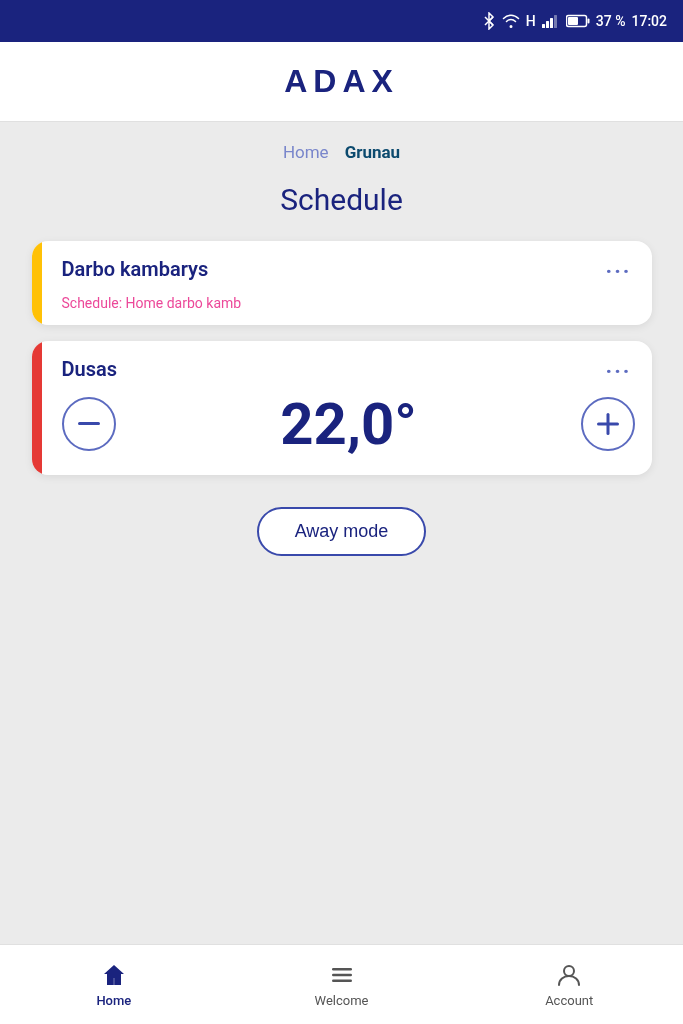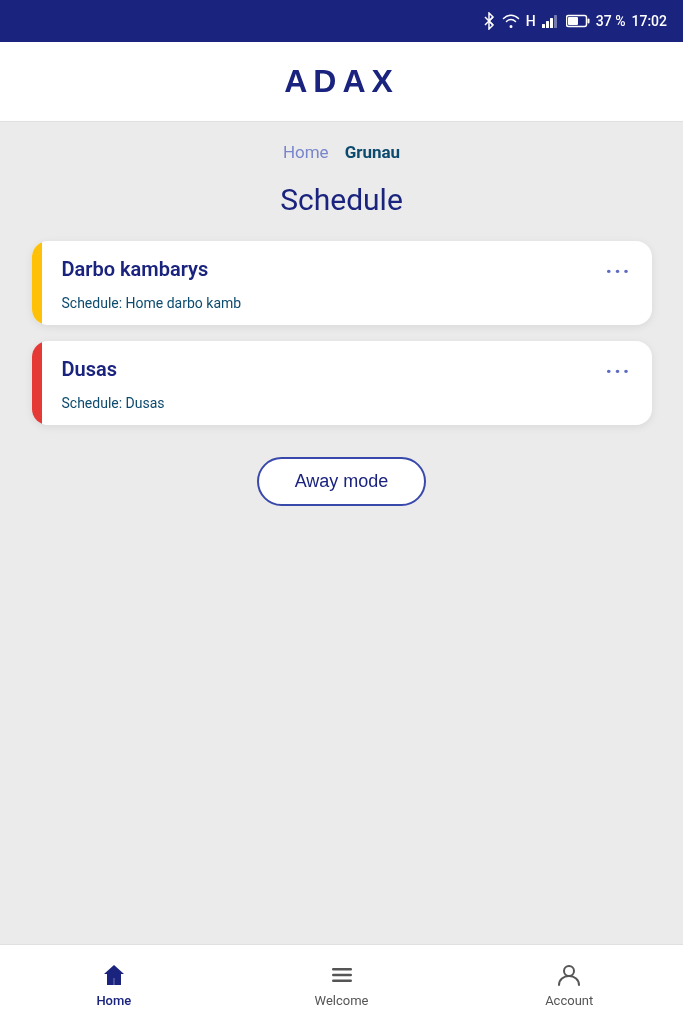--- a/index.html
+++ b/index.html
@@ -154,21 +154,21 @@
       font-weight: 300;
     }
     .temperature-display {
       color: #1a237e;
       font-size: 58px;
       font-weight: 700;
       text-align: center;
       line-height: 1;
     }
     .card-schedule {
-      color: #0c4a6e;
+      color: #ec4899;
       font-size: 14px;
       margin-top: 4px;
     }
 
     
     .away-mode-btn {
       border: 2px solid #3949ab;
       background: #ffffff;
       border-radius: 30px;
       padding: 12px 36px;
@@ -270,21 +270,34 @@
     </div>
   </div>
 
   <div class="device-card">
     <div class="card-accent orange"></div>
     <div class="card-body">
       <div class="card-header">
         <span class="card-title">Dusas</span>
         <span class="card-menu-btn">···</span>
       </div>
-      <div class="card-schedule">Schedule: Dusas</div>
+      <div class="card-controls">
+        <button class="control-btn">
+          <svg width="22" height="4" viewBox="0 0 22 4">
+            <rect x="0" y="0" width="22" height="3" rx="1.5" fill="#3949ab"></rect>
+          </svg>
+        </button>
+        <span class="temperature-display">22,0°</span>
+        <button class="control-btn">
+          <svg width="22" height="22" viewBox="0 0 22 22">
+            <rect x="0" y="9.5" width="22" height="3" rx="1.5" fill="#3949ab"></rect>
+            <rect x="9.5" y="0" width="3" height="22" rx="1.5" fill="#3949ab"></rect>
+          </svg>
+        </button>
+      </div>
     </div>
   </div>
 
   <button class="away-mode-btn">Away mode</button>
 
 </div>
 
 <div class="bottom-nav">
 
   <div class="nav-item active">

